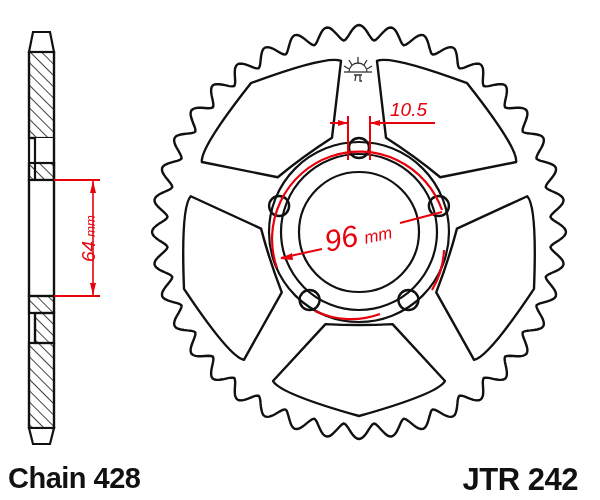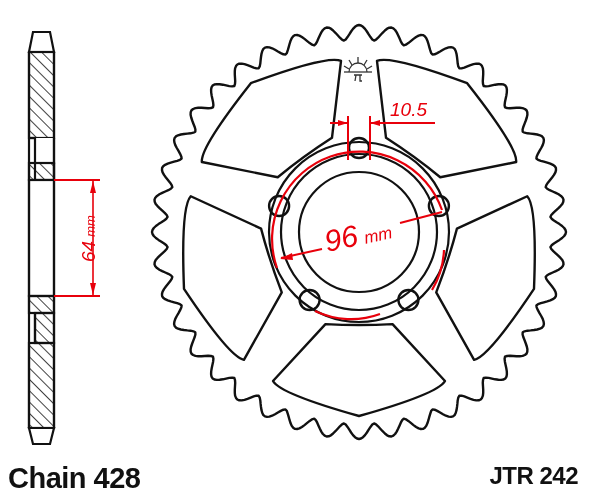--- a/index.html
+++ b/index.html
@@ -1,20 +1,20 @@
 <!DOCTYPE html>
 <html><head>
 <meta charset="utf-8">
 <style>
   html, body { margin:0; padding:0; background:#ffffff; }
   body { width:600px; height:500px; position:relative; overflow:hidden; font-family:"Liberation Sans", sans-serif; }
   #canvas { position:absolute; left:0; top:0; width:600px; height:500px; }
   .label-bottom { position:absolute; top:446px; font-weight:bold; font-size:29px; color:#111; font-family:"Liberation Sans", sans-serif; letter-spacing:-0.5px;margin-top:16px; }
   #chain-label { left:8px; }
-  #part-label { right:22px; font-size:24px; }
+  #part-label { right:22px; font-size:31px; }
   .dim { fill:#e8000b; font-family:"Liberation Sans", sans-serif; font-style:italic; }
 </style>
 </head>
 <body>
 
 <svg id="canvas" viewBox="0 0 600 500" xmlns="http://www.w3.org/2000/svg">
   <defs>
     <pattern id="hatch" width="8" height="8" patternUnits="userSpaceOnUse" patternTransform="rotate(-45)">
       <line x1="0" y1="0" x2="0" y2="8" stroke="#111" stroke-width="1.6"></line>
     </pattern>

